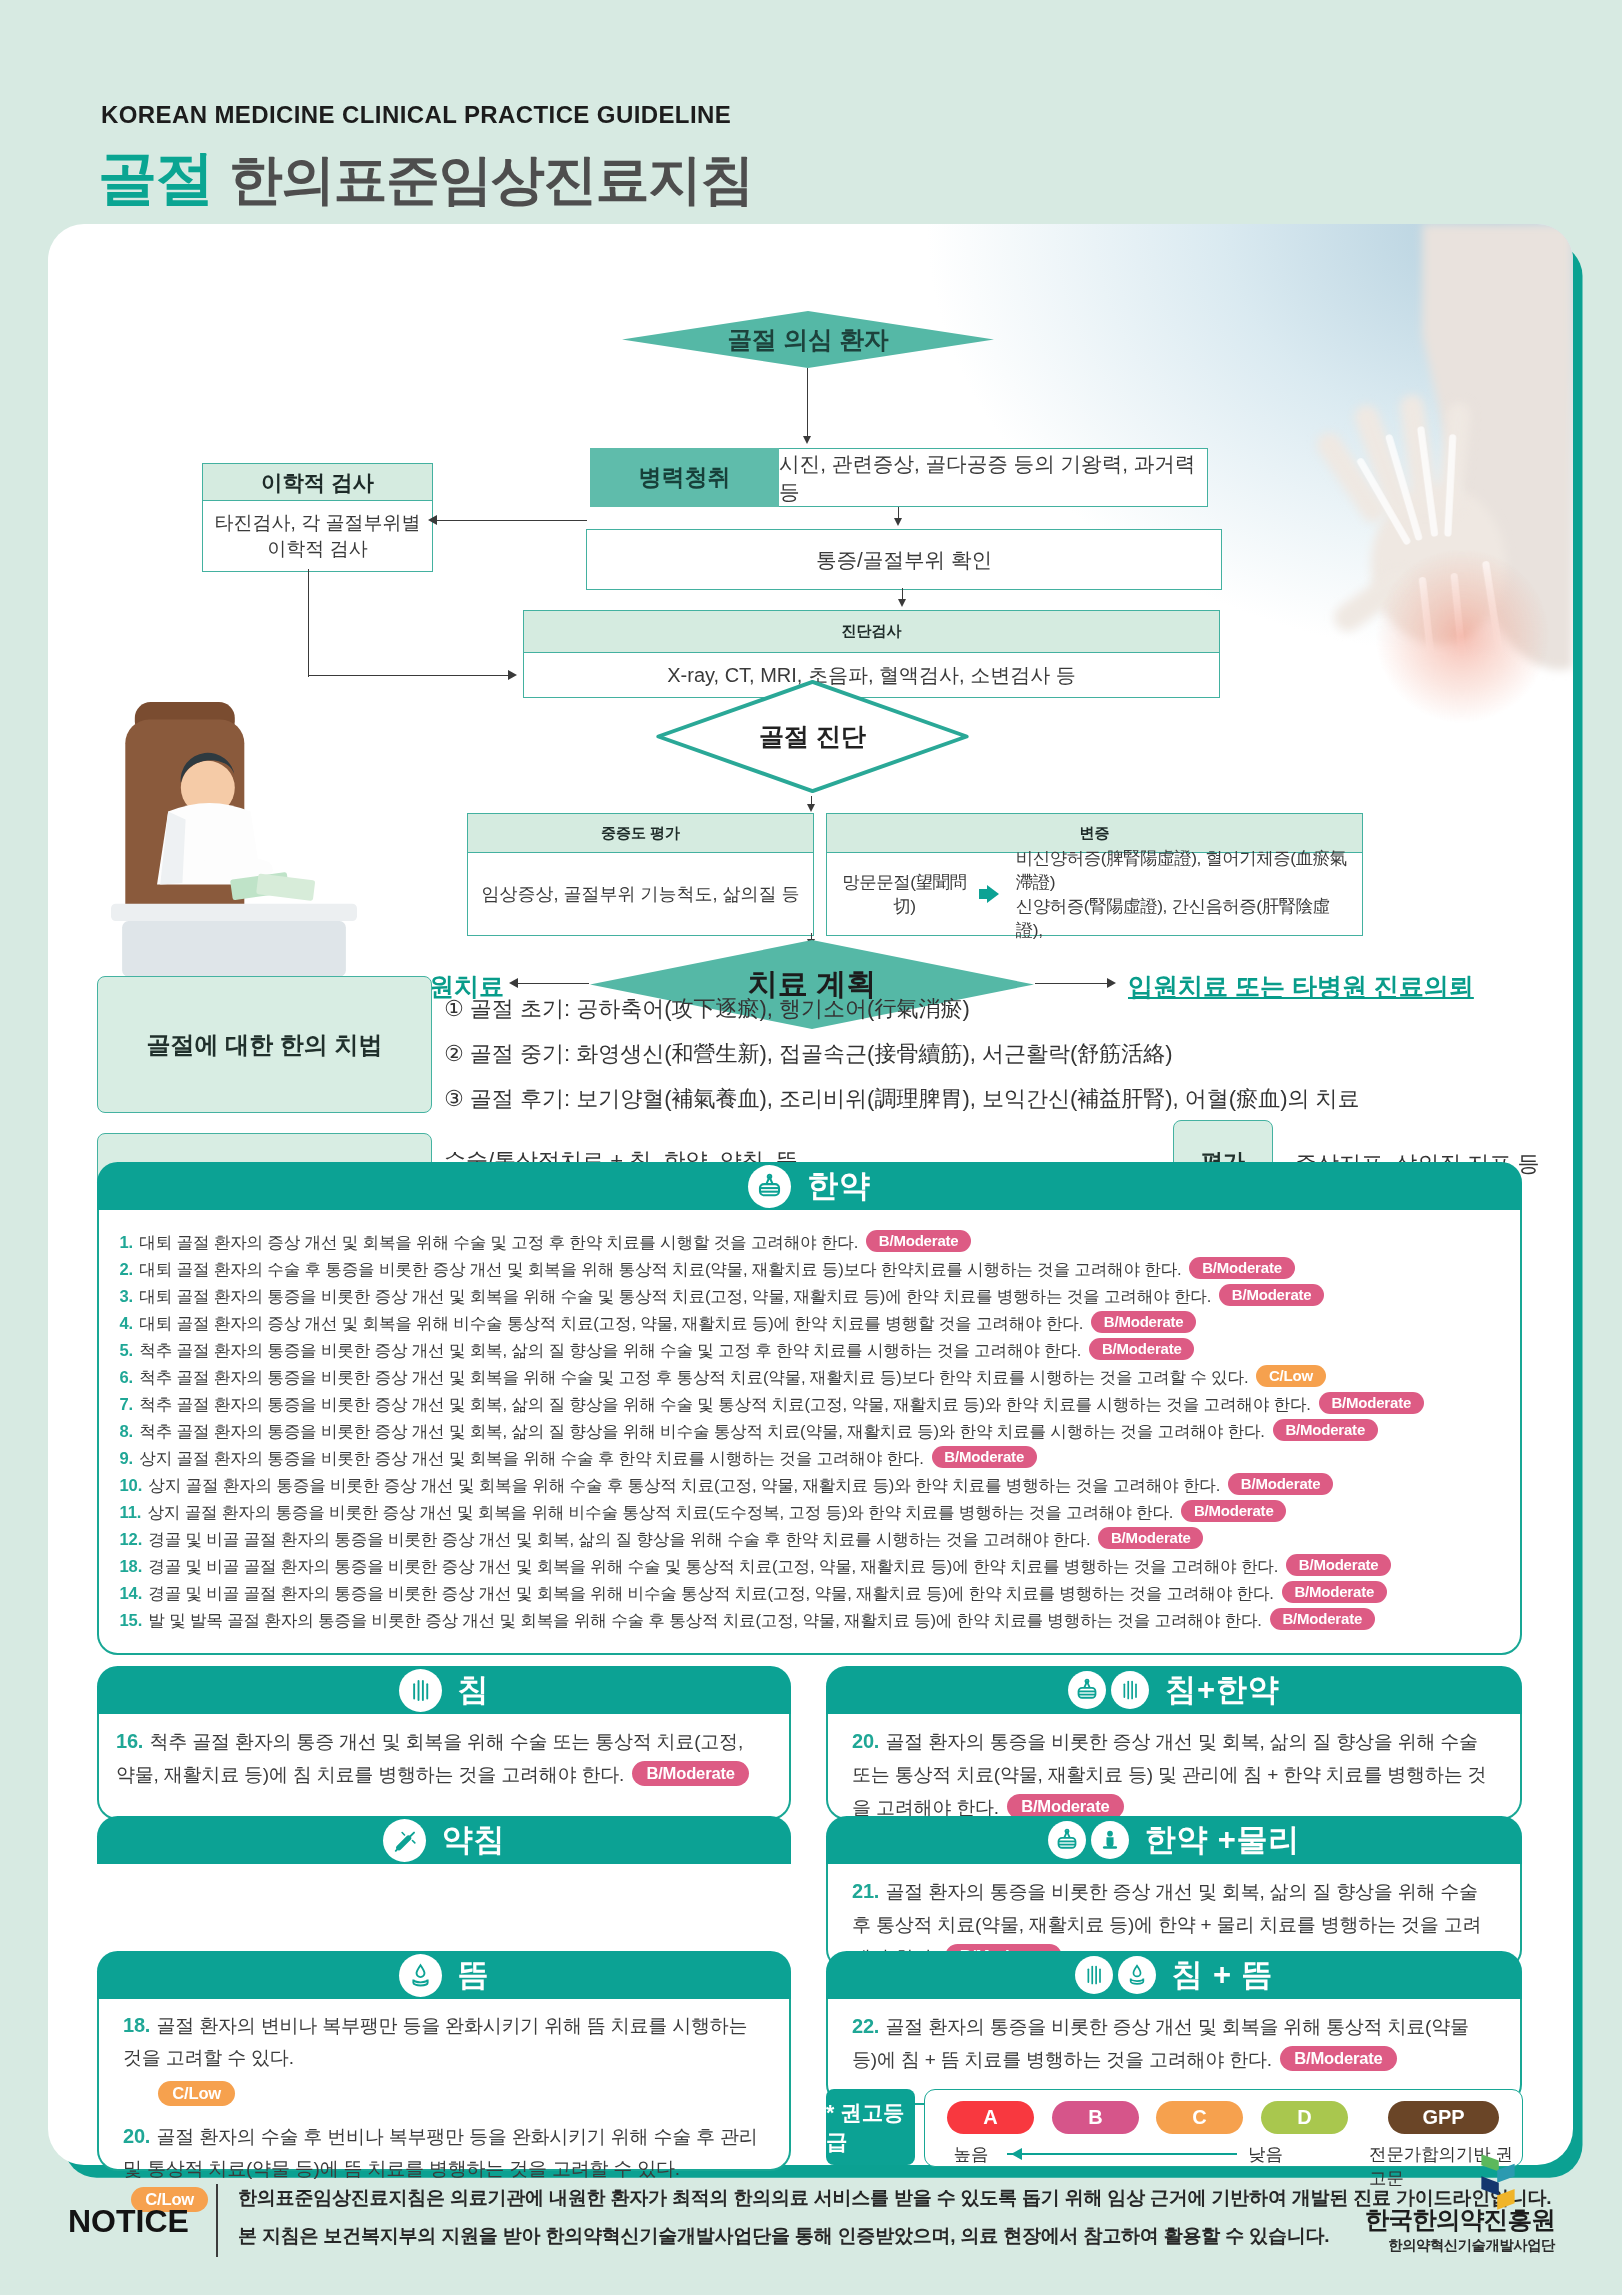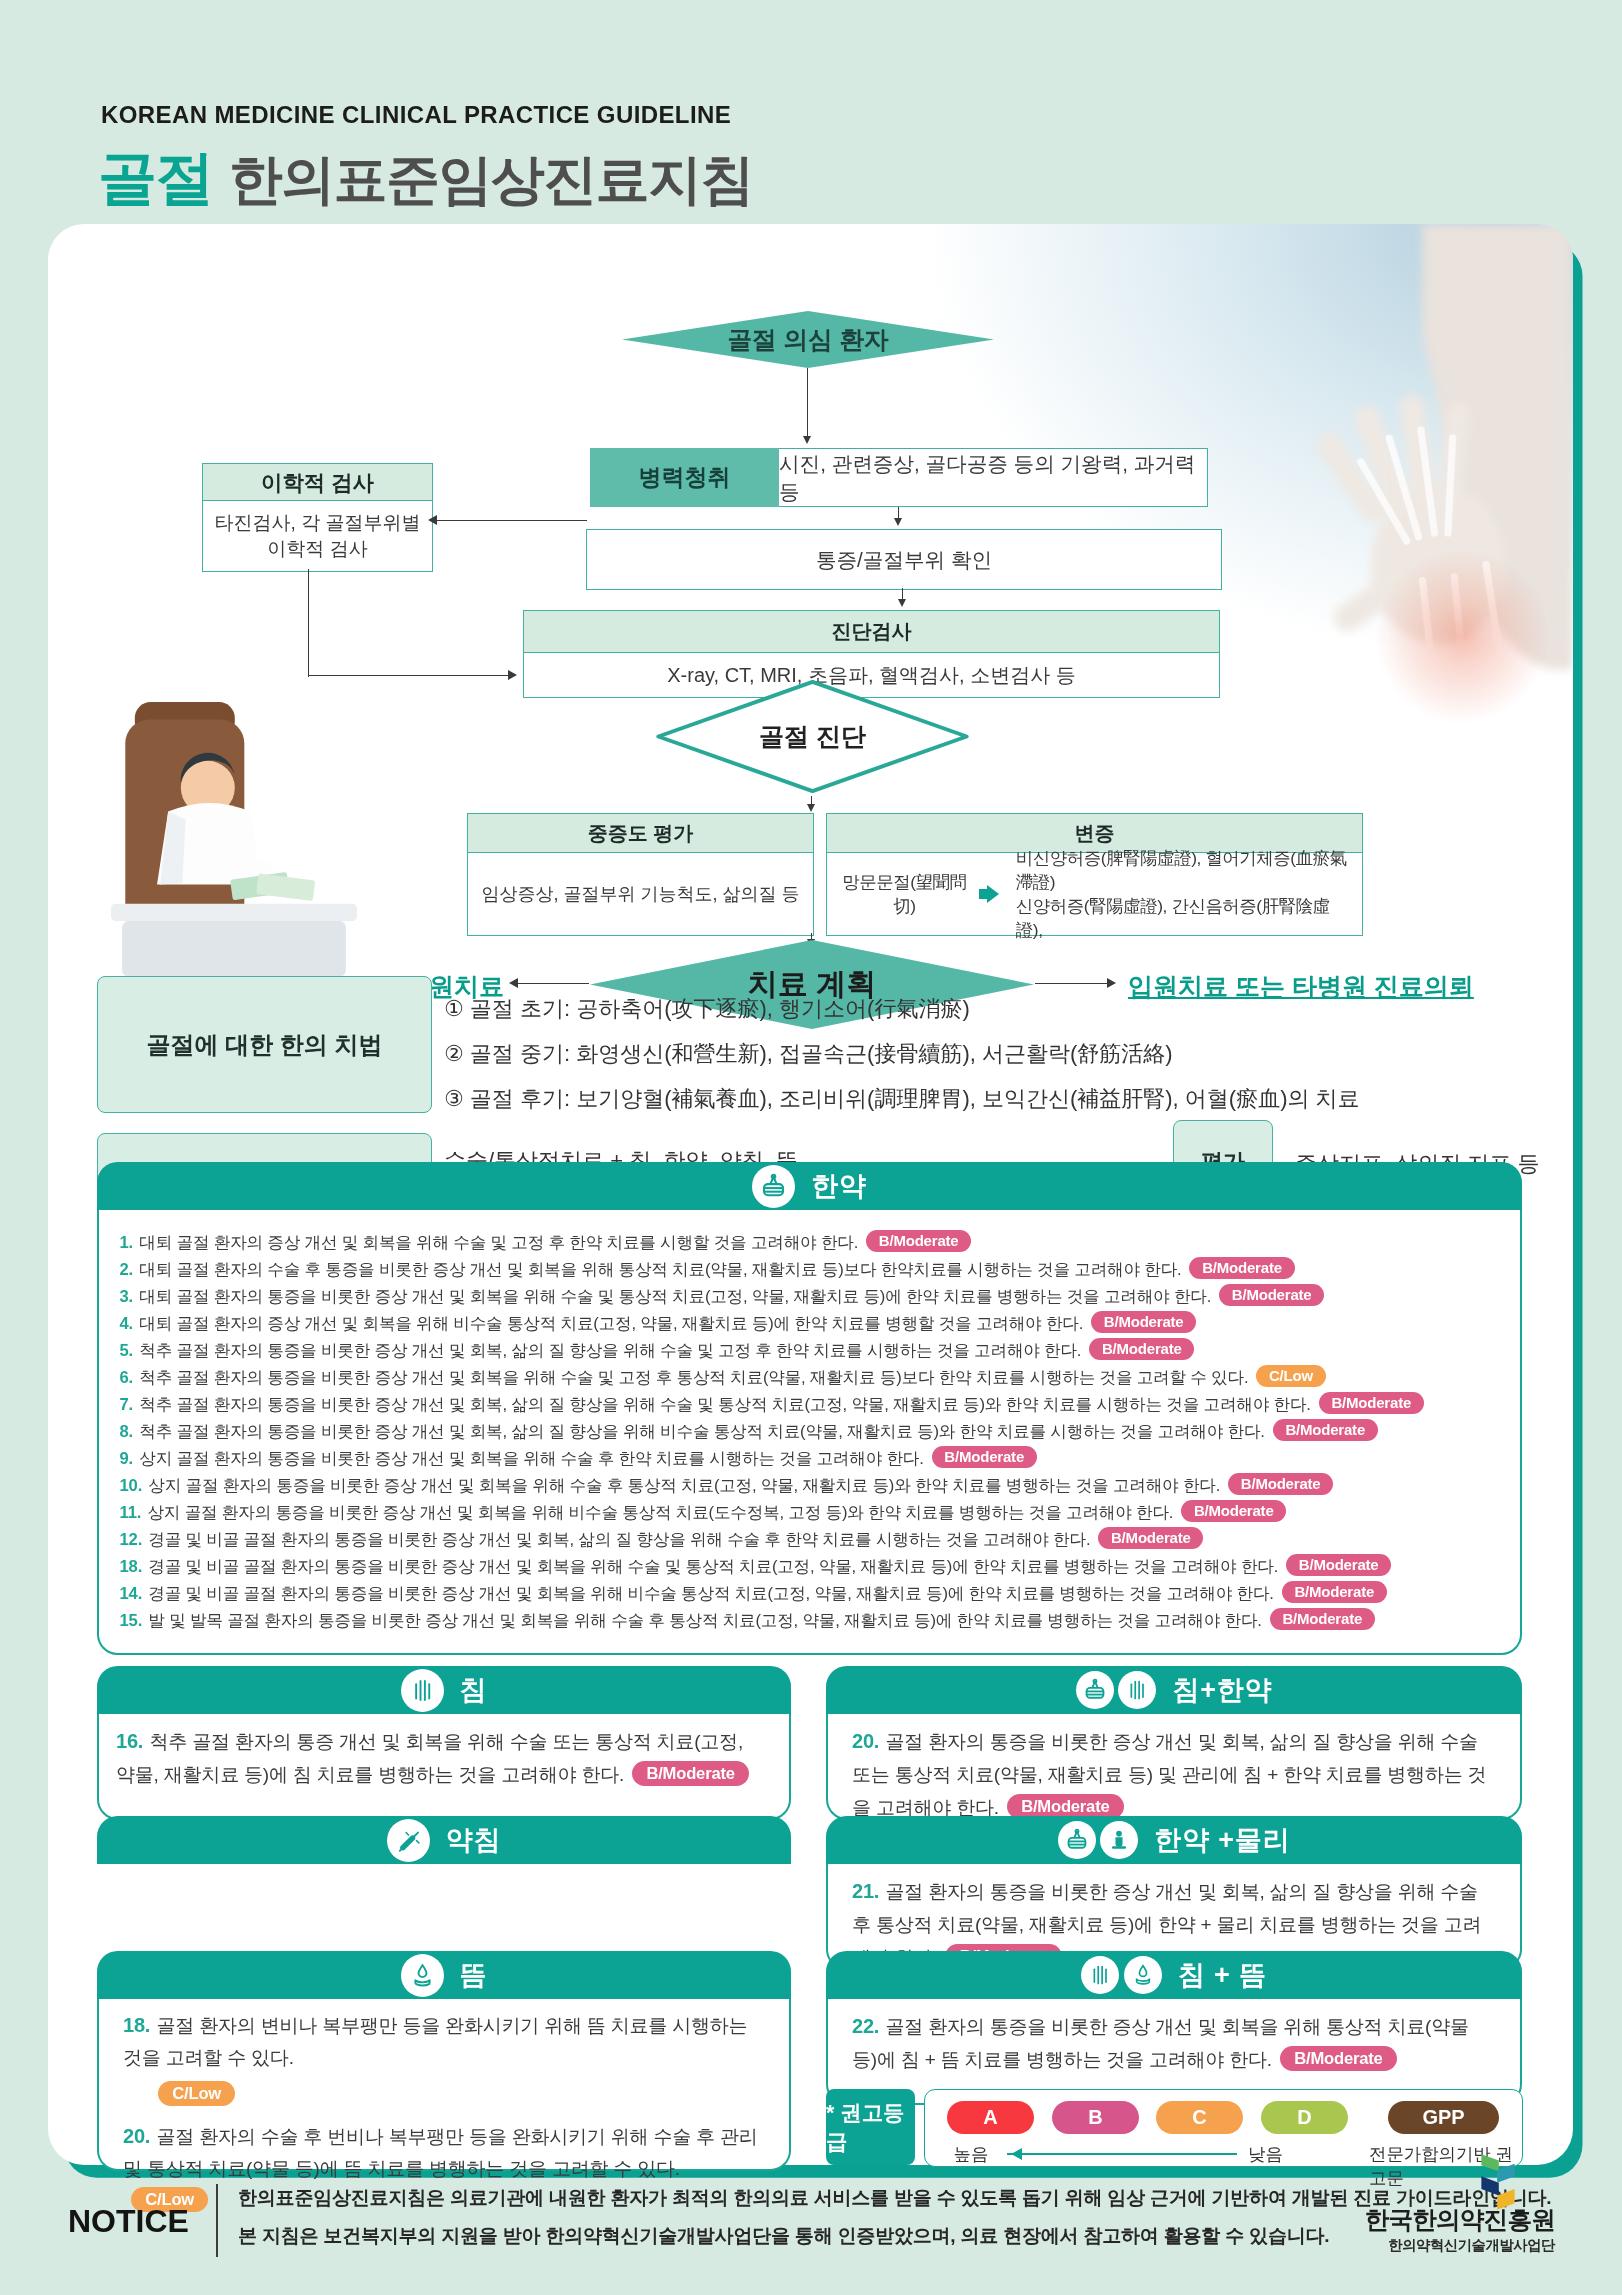--- a/index.html
+++ b/index.html
@@ -13,38 +13,38 @@
   
   .card{left:48px;top:224px;width:1525px;height:1941px;background:#ffffff;border-radius:36px;box-shadow:12.7px 16px 0 -3.2px #0ba192;overflow:hidden;}
   .card-grad{position:absolute;left:0;top:0;right:0;height:602px;
     background:radial-gradient(792px 602px at 95% 0%, rgba(176,205,220,.95) 0%, rgba(206,227,236,.75) 35%, rgba(255,255,255,0) 72%);}
   
   .dtext{position:absolute;inset:0;display:flex;align-items:center;justify-content:center;font-weight:800;color:#1d423c;}
   .flowrow{display:flex;}
   .flowlabel{background:#5fbcab;display:flex;align-items:center;justify-content:center;font-weight:800;color:#17403a;font-size:23px;}
   .flowcontent{background:#fff;border:1.6px solid #43b1a0;border-left:none;flex:1;display:flex;align-items:center;justify-content:center;font-size:20.6px;color:#3a3a3a;}
   .fbox{background:#fff;border:1.6px solid #43b1a0;display:flex;align-items:center;justify-content:center;font-size:20.6px;color:#3a3a3a;}
-  .fhead{background:#d5ebe0;border:1.6px solid #43b1a0;display:flex;align-items:center;justify-content:center;font-weight:800;font-size:20px;color:#1d2a28;}
+  .fhead{background:#d5ebe0;border:1.6px solid #43b1a0;display:flex;align-items:center;justify-content:center;font-weight:800;font-size:15px;color:#1d2a28;}
   .fbody{background:#fff;border:1.6px solid #43b1a0;border-top:none;display:flex;align-items:center;justify-content:center;font-size:20px;color:#3a3a3a;text-align:center;}
   .varrow{border-left:1.6px solid #3a3a3a;}
   .varrow::after{content:"";position:absolute;left:-5.5px;bottom:-7.1px;border:4.8px solid transparent;border-top:8px solid #3a3a3a;}
   .hline{border-top:1.6px solid #3a3a3a;}
   .harrow-left::before{content:"";position:absolute;left:-9.5px;top:-6.3px;border:5.5px solid transparent;border-right:9.5px solid #3a3a3a;}
   .harrow-right::after{content:"";position:absolute;right:-9.5px;top:-6.3px;border:5.5px solid transparent;border-left:9.5px solid #3a3a3a;}
   .teal-strong{color:#089c8a;font-weight:800;font-size:25px;}
   .pat-arrow{display:inline-flex;align-items:center;margin:0 8px;}
   .pat-arrow .bar{width:8px;height:9.5px;background:#0ca294;}
   .pat-arrow .tri{width:0;height:0;border:9.5px solid transparent;border-left:12px solid #0ca294;}
   
   .tealbox{background:#d8ede3;border:1.6px solid #44b2a1;border-radius:8px;display:flex;align-items:center;justify-content:center;font-weight:800;color:#20302c;}
   .planline{font-size:22px;color:#343434;white-space:nowrap;}
   
   .sec{position:absolute;}
   .sec-head{height:48px;background:#0ca294;border-radius:20.6px 20.6px 0 0;display:flex;align-items:center;justify-content:center;gap:16px;}
-  .sec-title{color:#fff;font-weight:800;font-size:27px;letter-spacing:0.8px;}
+  .sec-title{color:#fff;font-weight:800;font-size:31px;letter-spacing:0.8px;}
   .sec-body{background:#fff;border:2.4px solid #18a795;border-top:none;border-radius:0 0 20.6px 20.6px;}
   .icon-circle{width:43px;height:43px;border-radius:50%;background:#fff;display:flex;align-items:center;justify-content:center;}
   .icon-circle.small{width:38px;height:38px;}
   .icon-pair{display:flex;gap:4.8px;align-items:center;}
   
   .rec-list{padding:19px 20.6px;}
   .rec-line{white-space:nowrap;font-size:16.6px;line-height:27px;color:#3b3b3b;letter-spacing:-0.2px;}
   .rec-no{color:#1fa796;font-weight:700;margin-right:6.3px;}
   .badge{display:inline-block;border-radius:792px;color:#fff;font-weight:700;font-size:15px;line-height:22px;padding:0 12.7px;margin-left:8px;vertical-align:1.6px;}
   .badge-b{background:#dd5b84;}

